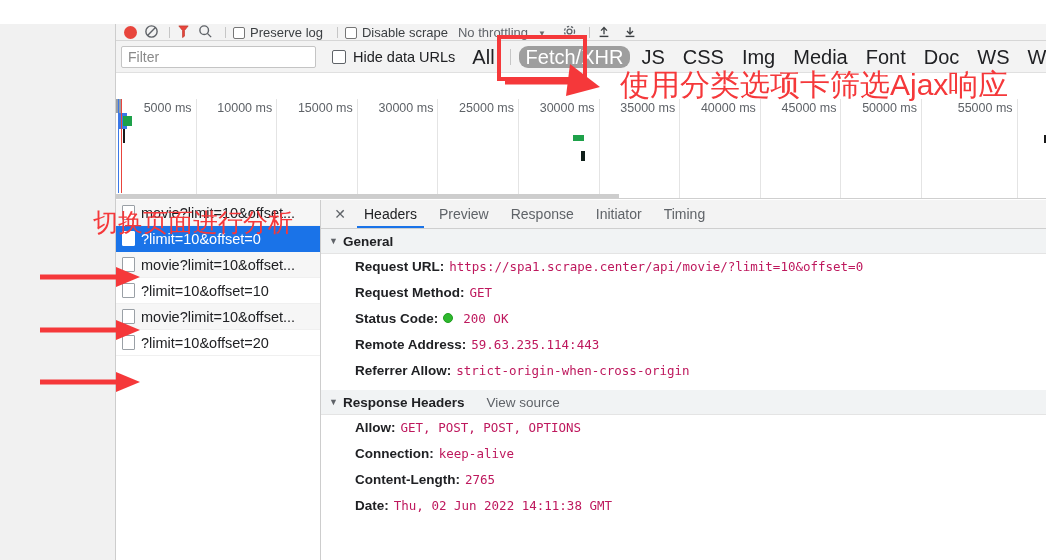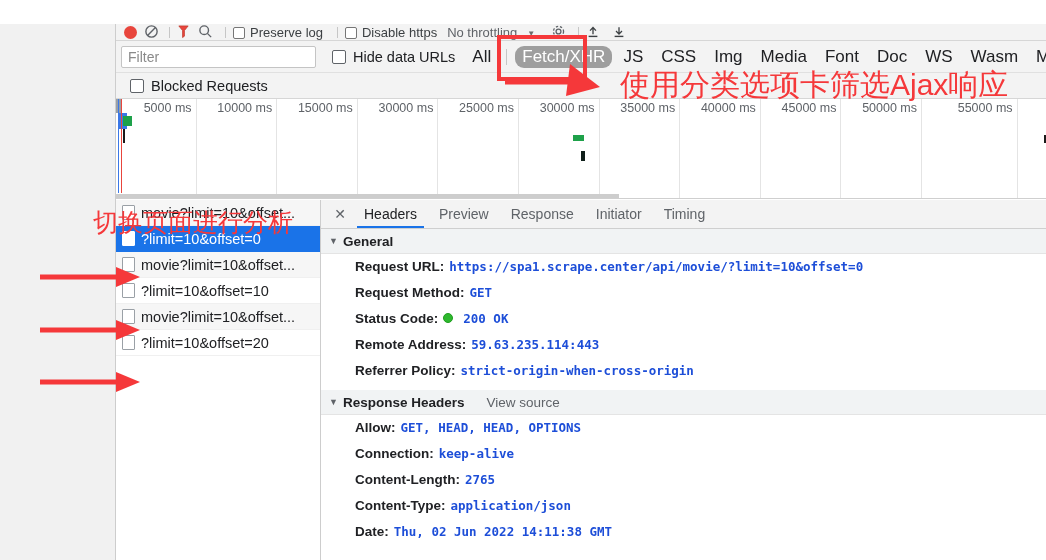--- a/index.html
+++ b/index.html
@@ -91,21 +91,21 @@
   }
   .fb-label {
     font-size: 14.5px; color: #202124;
     line-height: 18px; margin-right: 8px;
   }
   .type-sep {
     width: 1px; height: 16px; background: #c6c6c6;
     margin: 0 6px; display: inline-block; flex:0 0 auto;
   }
   .type-chip {
-    font-size: 17px; color: #202124;
+    font-size: 20px; color: #202124;
     padding: 2px 7px; border-radius: 9px;
     margin: 0 2px; line-height: 18px;
     white-space: nowrap; flex: 0 0 auto;
   }
   .type-chip.active {
     background: #9e9e9e; color: #ffffff;
   }
 
   
   .blockedbar {
@@ -242,25 +242,24 @@
     font-size: 13.5px; color: #5f6368;
   }
   .kv {
     display: flex; align-items: baseline;
     padding: 3px 0 3px 34px;
     font-size: 13.5px;
     line-height: 20px;
   }
   .kv .k { font-weight: bold; color: #202124; white-space: nowrap; text-align: right; }
   .kv .v {
-    color: #1d4ed8; margin-left: 5px;
+    color: #be185d; margin-left: 5px;
     font-family: "DejaVu Sans Mono", monospace;
     font-size: 12.5px;
     white-space: nowrap;
-    font-weight: bold;
   }
   .status-dot {
     width: 10px; height: 10px; border-radius: 50%;
     background: #2eb82e; display: inline-block;
     margin: 0 5px 0 5px;
     border: 1px solid #1f9e1f;
   }
   .sect-gap { height: 6px; }
 
   
@@ -309,21 +308,21 @@
         <svg width="15" height="15" viewBox="0 0 16 16" style="margin:0 8px 1px 0;">
           <circle cx="6.6" cy="6.6" r="4.6" fill="none" stroke="#5f6368" stroke-width="1.5"></circle>
           <line x1="10" y1="10" x2="14" y2="14" stroke="#5f6368" stroke-width="1.5"></line>
         </svg>
       </span>
       <span class="tb-sep"></span>
       <span class="tb-check"></span>
       <span class="tb-label">Preserve log</span>
       <span class="tb-sep"></span>
       <span class="tb-check"></span>
-      <span class="tb-label">Disable https</span>
+      <span class="tb-label">Disable scrape</span>
       <span class="tb-label dim">No throttling</span>
       <span class="tb-caret">▼</span>
       <span class="gear-icon">
         <svg width="15" height="15" viewBox="0 0 16 16" style="margin:0 8px 1px 6px;">
           <circle cx="8" cy="8" r="2.6" fill="none" stroke="#5f6368" stroke-width="1.4"></circle>
           <circle cx="8" cy="8" r="5.4" fill="none" stroke="#5f6368" stroke-width="1.4" stroke-dasharray="2.4 2"></circle>
         </svg>
       </span>
       <span class="tb-sep"></span>
       <span class="import-icon">
@@ -354,24 +353,20 @@
       <span class="type-chip">Img</span>
       <span class="type-chip">Media</span>
       <span class="type-chip">Font</span>
       <span class="type-chip">Doc</span>
       <span class="type-chip">WS</span>
       <span class="type-chip">Wasm</span>
       <span class="type-chip">Manifest</span>
 
     </div>
 
-    <div class="blockedbar">
-      <span class="fb-check"></span>
-      <span class="fb-label">Blocked Requests</span>
-    </div>
 
     <div class="overview">
       <div class="ov-ticks" id="ov-ticks">
           <div class="ov-tick" style="left: 0px; width: 80.6061px;">
             <span>5000 ms</span>
           </div>
           <div class="ov-tick" style="left: 80.6061px; width: 80.6061px;">
             <span>10000 ms</span>
           </div>
           <div class="ov-tick" style="left: 161.212px; width: 80.6061px;">
@@ -472,48 +467,44 @@
               <div class="kv">
                 <span class="k">Status Code:</span>
                 <span class="status-dot"></span>
                 <span class="v">200 OK</span>
               </div>
               <div class="kv">
                 <span class="k">Remote Address:</span>
                 <span class="v">59.63.235.114:443</span>
               </div>
               <div class="kv">
-                <span class="k">Referrer Policy:</span>
+                <span class="k">Referrer Allow:</span>
                 <span class="v">strict-origin-when-cross-origin</span>
               </div>
             </div>
 
           <div class="sect-gap"></div>
 
           <div class="sect-head">
             <span class="caret">▼</span>
             <span>Response Headers</span>
             <span class="viewsrc">View source</span>
           </div>
           <div id="resp-rows">
               <div class="kv">
                 <span class="k">Allow:</span>
-                <span class="v">GET, HEAD, HEAD, OPTIONS</span>
+                <span class="v">GET, POST, POST, OPTIONS</span>
               </div>
               <div class="kv">
                 <span class="k">Connection:</span>
                 <span class="v">keep-alive</span>
               </div>
               <div class="kv">
                 <span class="k">Content-Length:</span>
                 <span class="v">2765</span>
-              </div>
-              <div class="kv">
-                <span class="k">Content-Type:</span>
-                <span class="v">application/json</span>
               </div>
               <div class="kv">
                 <span class="k">Date:</span>
                 <span class="v">Thu, 02 Jun 2022 14:11:38 GMT</span>
               </div>
             </div>
         </div>
       </div>
     </div>
 

